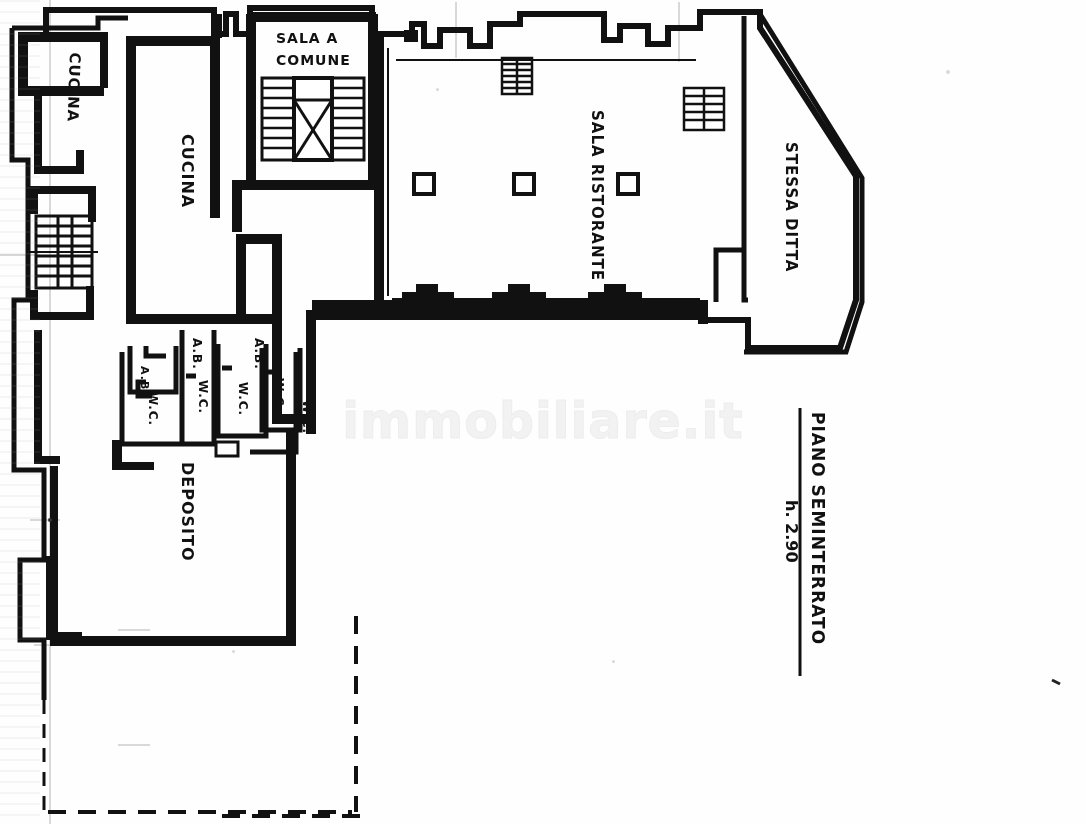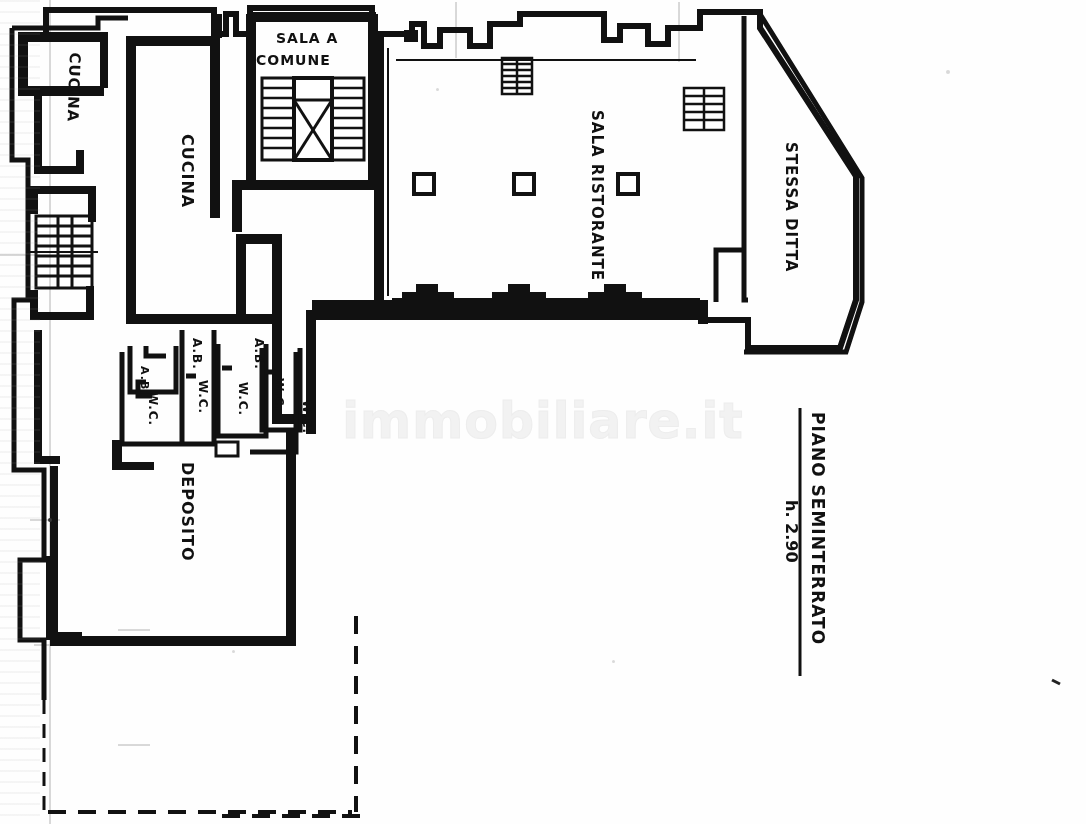--- a/index.html
+++ b/index.html
@@ -271,21 +271,21 @@
     <g stroke="#222" stroke-width="3">
       <line x1="1052" y1="680" x2="1060" y2="684"></line>
     </g>
   </svg>
 
   <div class="edge-noise"></div>
 
   <div class="watermark">immobiliare.it</div>
 
   <div class="lbl" style="left:276px;top:30px;font-size:14px;">SALA A</div>
-  <div class="lbl" style="left:256px;top:52px;font-size:14px;">COMUNE</div>
+  <div class="lbl" style="left:276px;top:52px;font-size:14px;">COMUNE</div>
 
   <div class="lbl rot90" style="left:66px;top:52px;font-size:15px;transform:rotate(2deg);">CUCINA</div>
 
   <div class="lbl rot90" style="left:178px;top:134px;font-size:16px;">CUCINA</div>
 
   <div class="lbl rot90" style="left:588px;top:110px;font-size:15px;">SALA RISTORANTE</div>
 
   <div class="lbl rot90" style="left:178px;top:462px;font-size:16px;">DEPOSITO</div>
 
   <div class="lbl rot90" style="left:782px;top:142px;font-size:15px;">STESSA DITTA</div>

